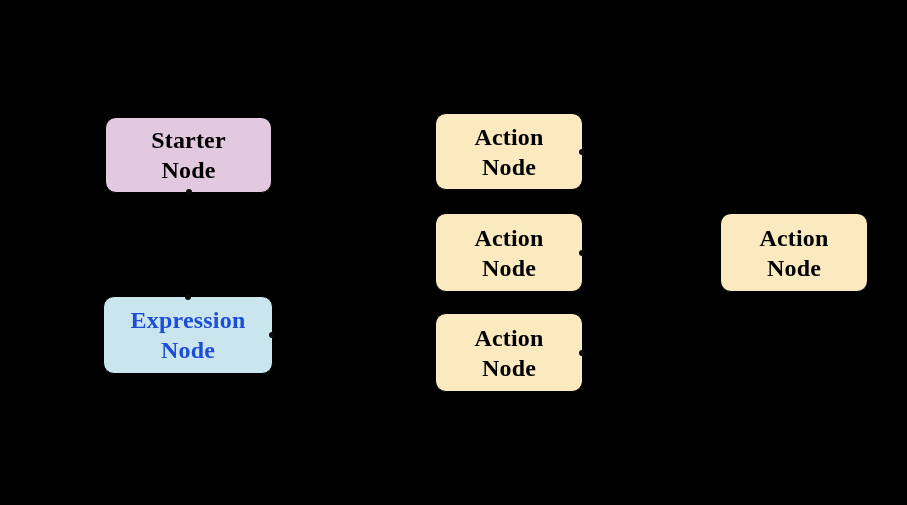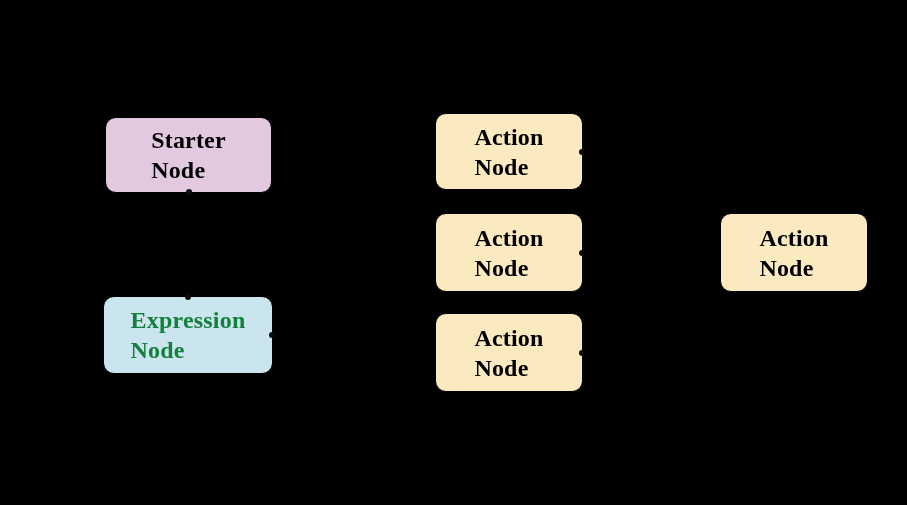--- a/index.html
+++ b/index.html
@@ -16,20 +16,21 @@
     font-family: "Liberation Serif", "DejaVu Serif", serif;
   }
   .node {
     position: absolute;
     box-sizing: border-box;
     border: 1px solid #000000;
     border-radius: 11px;
     display: flex;
     align-items: center;
     justify-content: center;
+    text-align: center;
   }
   .node-label {
     font-weight: 700;
     font-size: 24px;
     line-height: 30px;
     color: #000000;
     white-space: pre-line;
     letter-spacing: 0.2px;
   }
   .handle {
@@ -42,21 +43,21 @@
 </head>
 <body>
 
 <div class="canvas" style="background: rgb(0, 0, 0);">
     <div class="node" style="left: 105px; top: 117px; width: 167px; height: 76px; background: rgb(226, 201, 224); border-color: rgb(0, 0, 0);">
       <span class="node-label" style="color: rgb(0, 0, 0);">Starter
 Node</span>
       <div class="handle" style="background: rgb(10, 10, 10); left: calc(50% - 3px); bottom: -3px;"></div>
     </div>
     <div class="node" style="left: 103px; top: 296px; width: 170px; height: 78px; background: rgb(202, 229, 238); border-color: rgb(0, 0, 0);">
-      <span class="node-label" style="color: #15803d;">Expression
+      <span class="node-label" style="color: #1d4ed8;">Expression
 Node</span>
       <div class="handle" style="background: rgb(10, 10, 10); left: calc(50% - 3px); top: -3px;"></div>
       <div class="handle" style="background: rgb(10, 10, 10); right: -3px; top: calc(50% - 3px);"></div>
     </div>
     <div class="node" style="left: 435px; top: 113px; width: 148px; height: 77px; background: rgb(251, 233, 192); border-color: rgb(0, 0, 0);">
       <span class="node-label" style="color: rgb(0, 0, 0);">Action
 Node</span>
       <div class="handle" style="background: rgb(10, 10, 10); right: -3px; top: calc(50% - 3px);"></div>
     </div>
     <div class="node" style="left: 435px; top: 213px; width: 148px; height: 79px; background: rgb(251, 233, 192); border-color: rgb(0, 0, 0);">

